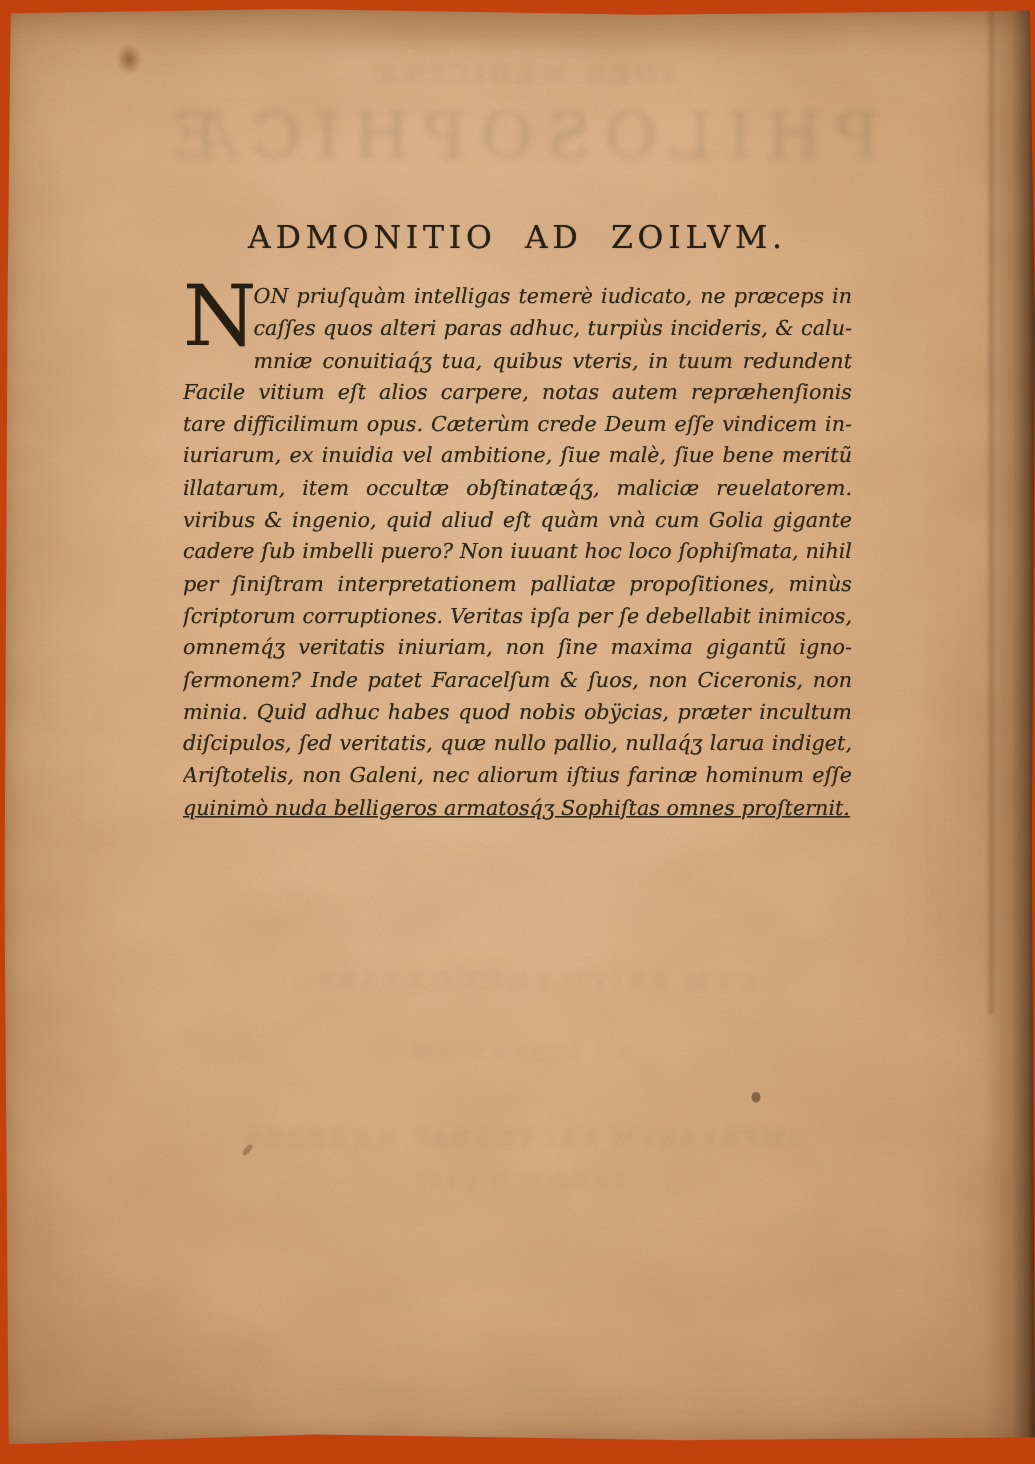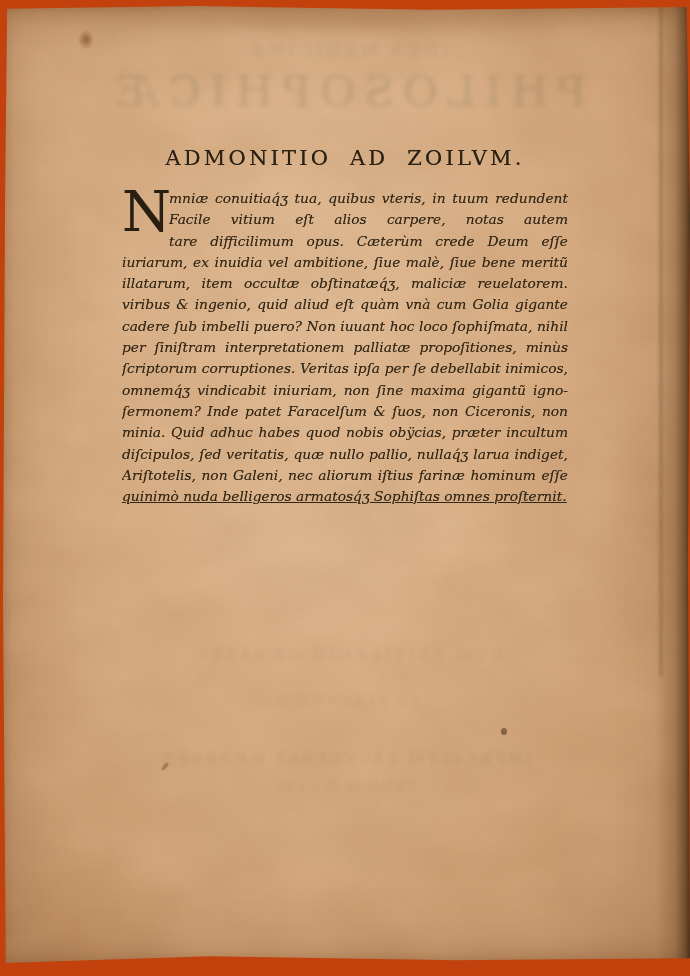--- a/index.html
+++ b/index.html
@@ -112,30 +112,32 @@
     <div class="ghost" id="ghost-top-large">PHILOSOPHICÆ</div>
     <div class="ghost" id="ghost-mid-1">CVM PRIVILEGIO CÆSAREO</div>
     <div class="ghost" id="ghost-mid-2">AD SEXENNIVM</div>
     <div class="ghost" id="ghost-bottom-1">IMPRESSVM EXCVDEBAT HÆREDES</div>
     <div class="ghost" id="ghost-bottom-2">ANNO M D LXXI</div>
 
     <div id="content">
       <div id="title">ADMONITIO AD ZOILVM.</div>
       <div id="bodytext">
         <span class="dropcap">N</span>
+        <div class="bl">ON priuſquàm intelligas temerè iudicato, ne præceps in</div>
+        <div class="bl">caſſes quos alteri paras adhuc, turpiùs incideris, &amp; calu-</div>
         <div class="bl">mniæ conuitiaq́ʒ tua, quibus vteris, in tuum redundent caput.</div>
         <div class="bl">Facile vitium eſt alios carpere, notas autem repræhenſionis eui-</div>
         <div class="bl">tare difficilimum opus. Cæterùm crede Deum eſſe vindicem in-</div>
         <div class="bl">iuriarum, ex inuidia vel ambitione, ſiue malè, ſiue bene meritũ</div>
         <div class="bl">illatarum, item occultæ obſtinatæq́ʒ, maliciæ reuelatorem. Fidere</div>
         <div class="bl">viribus &amp; ingenio, quid aliud eſt quàm vnà cum Golia gigante</div>
         <div class="bl">cadere ſub imbelli puero? Non iuuant hoc loco ſophiſmata, nihil</div>
         <div class="bl">per ſiniſtram interpretationem palliatæ propoſitiones, minùs</div>
         <div class="bl">ſcriptorum corruptiones. Veritas ipſa per ſe debellabit inimicos,</div>
-        <div class="bl">omnemq́ʒ vindicabit iniuriam, non ſine maxima gigantũ igno-</div>
+        <div class="bl">omnemq́ʒ veritatis iniuriam, non ſine maxima gigantũ igno-</div>
         <div class="bl">ſermonem? Inde patet Faracelſum &amp; ſuos, non Ciceronis, non</div>
         <div class="bl">minia. Quid adhuc habes quod nobis obÿcias, præter incultum</div>
         <div class="bl">diſcipulos, ſed veritatis, quæ nullo pallio, nullaq́ʒ larua indiget,</div>
         <div class="bl">Ariſtotelis, non Galeni, nec aliorum iſtius farinæ hominum eſſe</div>
         <div class="bl last">quinimò nuda belligeros armatosq́ʒ Sophiſtas omnes proſternit.</div>
       </div>
     </div>
 
   </div>
 </div>

